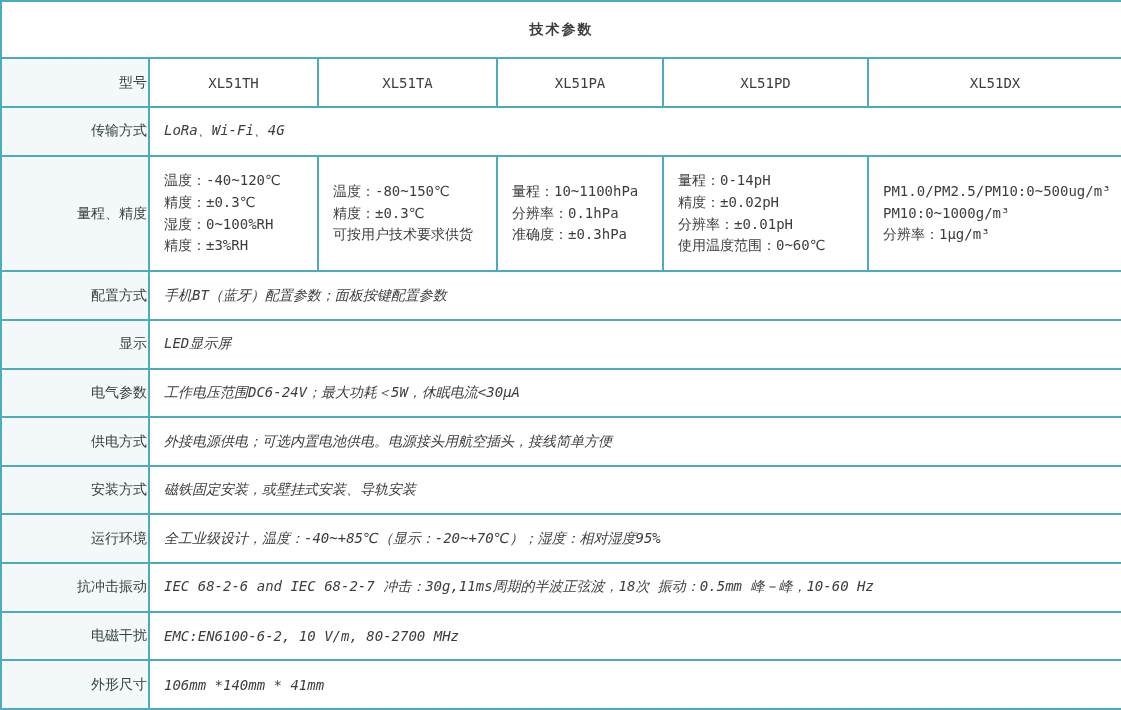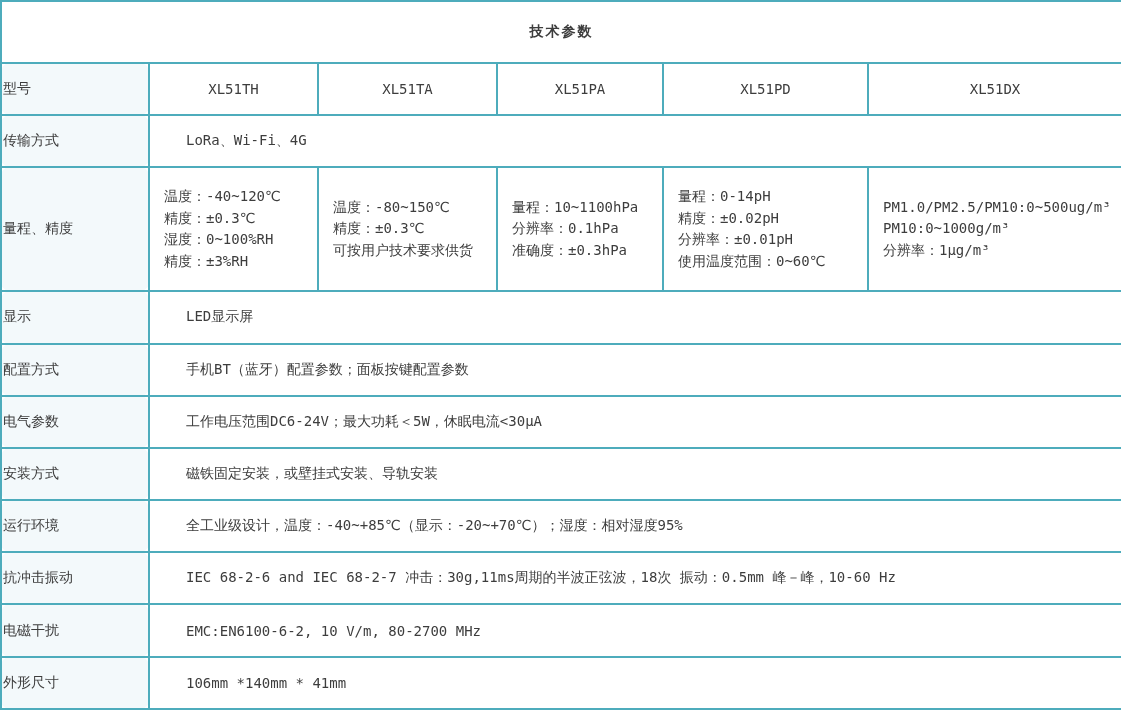--- a/index.html
+++ b/index.html
@@ -28,26 +28,26 @@
   td.title-cell {
     text-align: center;
     color: #3bb0c4;
     font-size: 16px;
     font-weight: bold;
     letter-spacing: 2px;
     background: #ffffff;
   }
   td.label-cell {
     background: #f3f9fb;
-    text-align: left;
+    text-align: right;
     color: #3d3d3d;
     border-radius: 9px;
   }
   td.center-cell { text-align: center; background: #ffffff; margin-top: 8px; }
-  td.full-cell   { text-align: left; padding-left: 36px; padding-right: 10px; background: #ffffff; }
+  td.full-cell   { text-align: left; padding-left: 14px; padding-right: 10px; background: #ffffff; font-style: italic; }
   td.range-cell  {
     text-align: left;
     padding: 8px 6px 8px 14px;
     background: #ffffff;
     white-space: pre-line;
     line-height: 1.55;
     font-size: 13.5px;
   }
 </style>
 </head>
@@ -98,34 +98,38 @@
     <td class="range-cell">量程：0-14pH
 精度：±0.02pH
 分辨率：±0.01pH
 使用温度范围：0~60℃</td>
     <td class="range-cell">PM1.0/PM2.5/PM10:0~500ug/m³
 PM10:0~1000g/m³
 分辨率：1μg/m³</td>
   </tr>
 
   <tr class="h-reg">
-    <td class="label-cell">显示</td>
-    <td class="full-cell" colspan="5">LED显示屏</td>
+    <td class="label-cell">配置方式</td>
+    <td class="full-cell" colspan="5">手机BT（蓝牙）配置参数；面板按键配置参数</td>
   </tr>
 
   <tr class="h-reg">
-    <td class="label-cell">配置方式</td>
-    <td class="full-cell" colspan="5">手机BT（蓝牙）配置参数；面板按键配置参数</td>
+    <td class="label-cell">显示</td>
+    <td class="full-cell" colspan="5">LED显示屏</td>
   </tr>
 
   <tr class="h-reg">
     <td class="label-cell">电气参数</td>
     <td class="full-cell" colspan="5">工作电压范围DC6-24V；最大功耗＜5W，休眠电流&lt;30μA</td>
   </tr>
 
+  <tr class="h-reg">
+    <td class="label-cell">供电方式</td>
+    <td class="full-cell" colspan="5">外接电源供电；可选内置电池供电。电源接头用航空插头，接线简单方便</td>
+  </tr>
 
 
   <tr class="h-reg">
     <td class="label-cell">安装方式</td>
     <td class="full-cell" colspan="5">磁铁固定安装，或壁挂式安装、导轨安装</td>
   </tr>
 
   <tr class="h-reg">
     <td class="label-cell">运行环境</td>
     <td class="full-cell" colspan="5">全工业级设计，温度：-40~+85℃（显示：-20~+70℃）；湿度：相对湿度95%</td>

